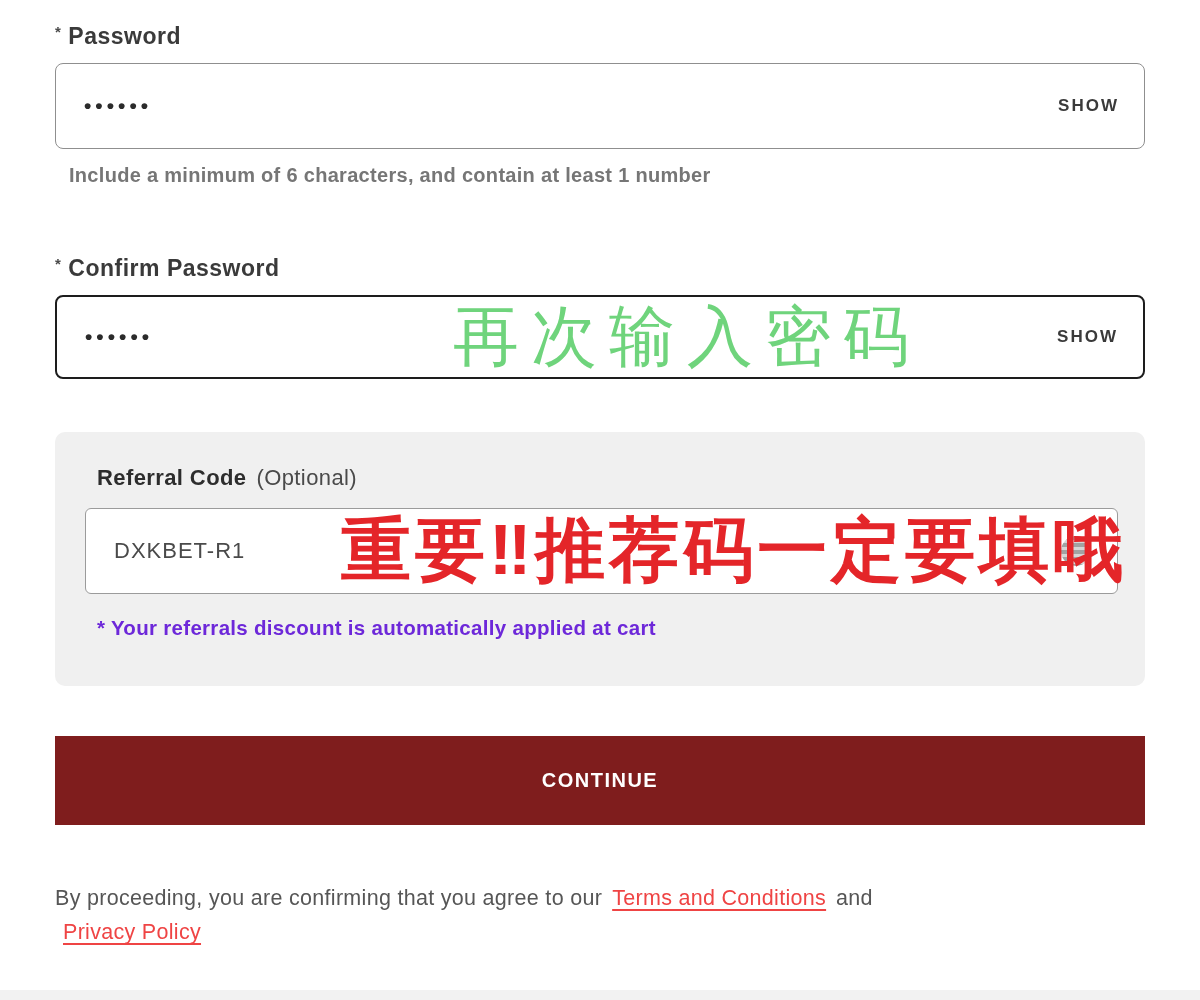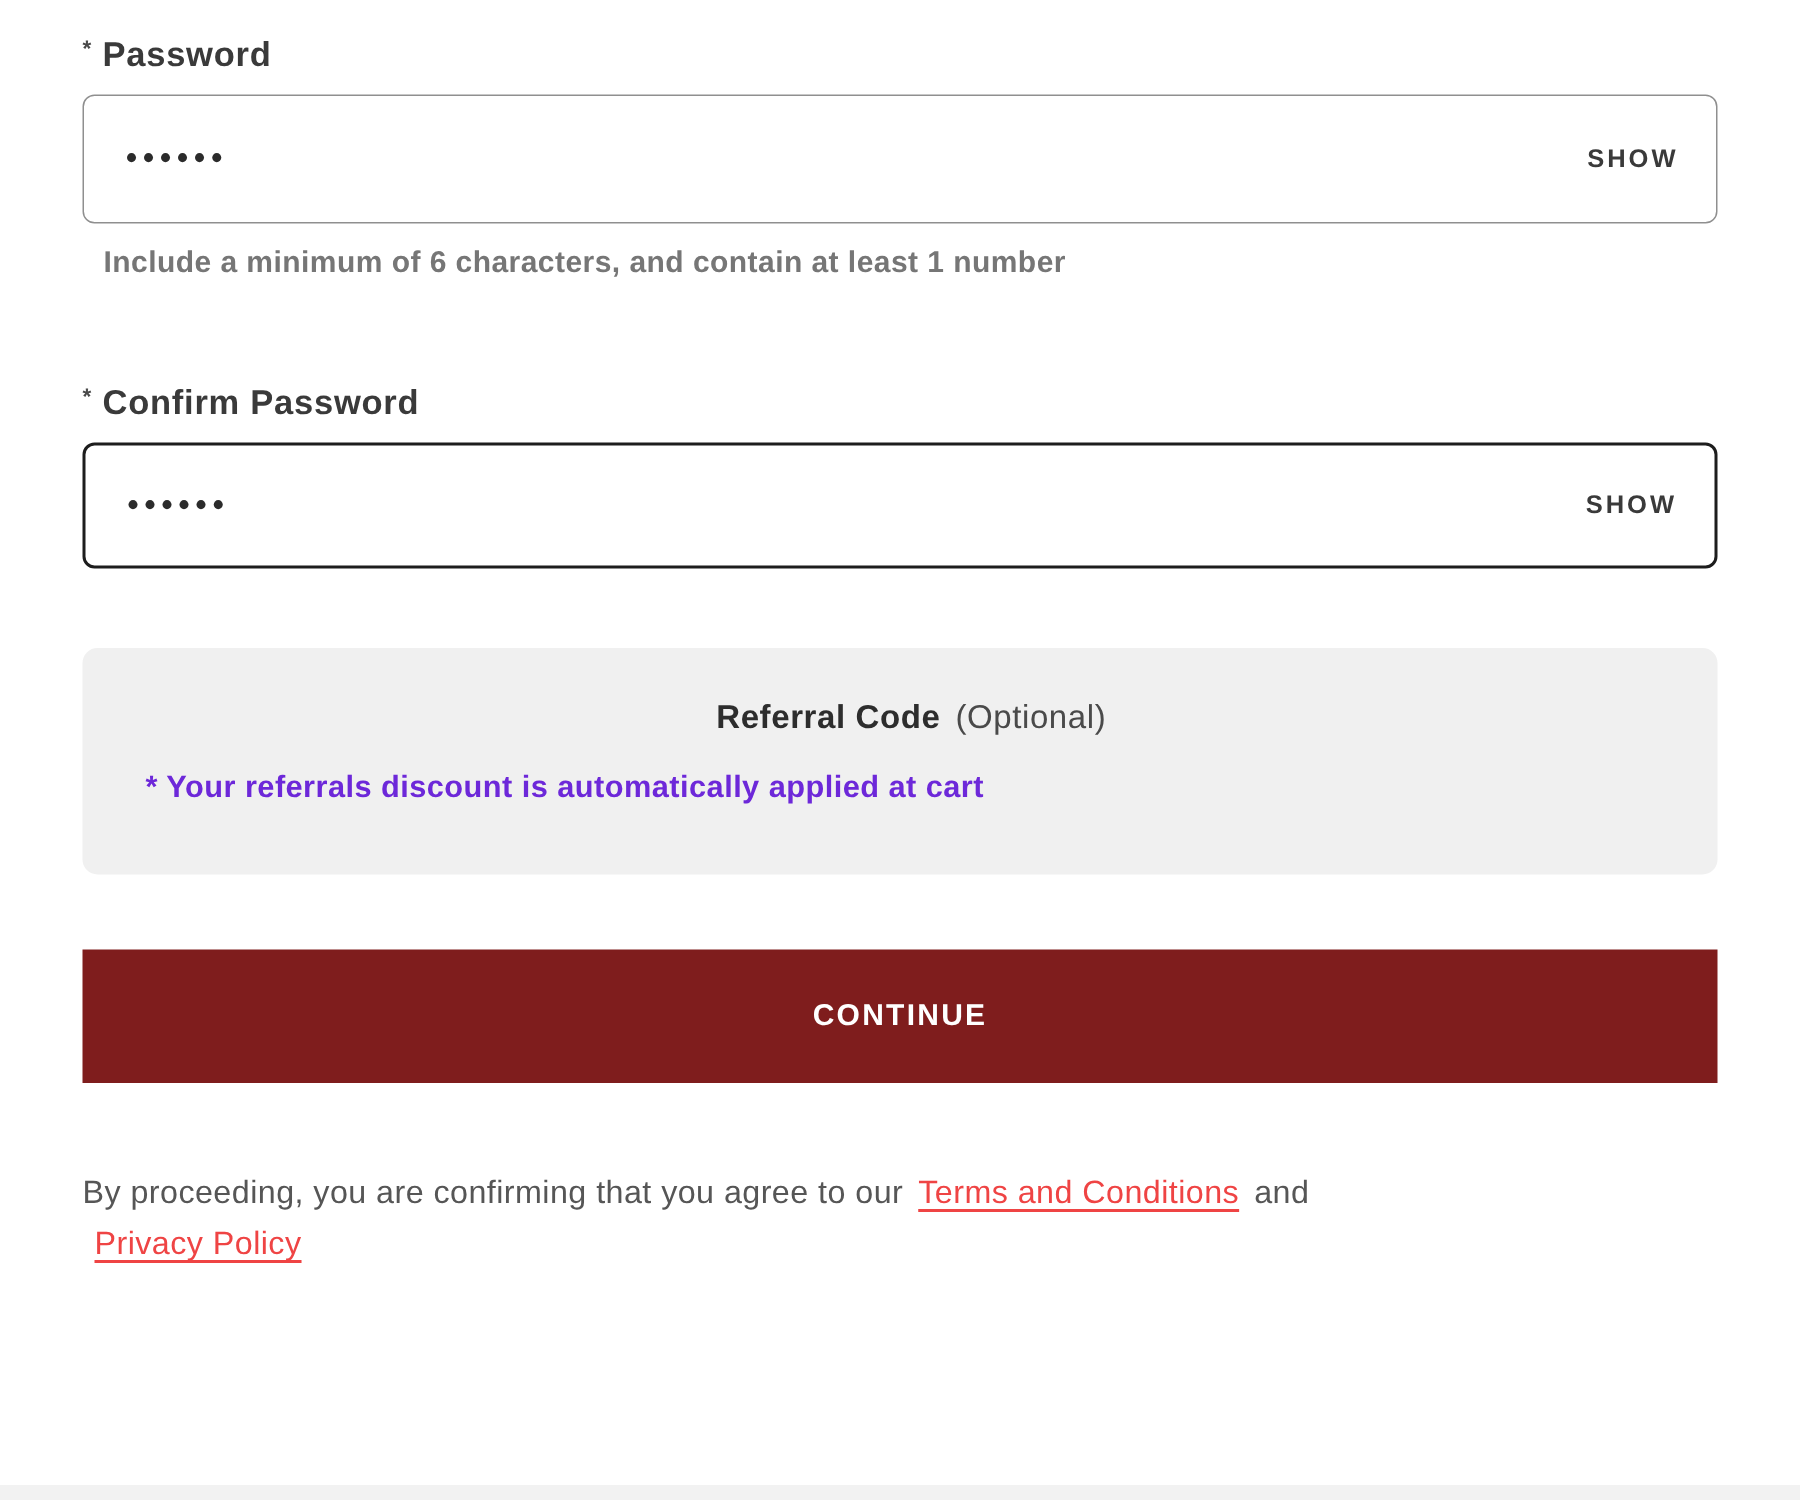--- a/index.html
+++ b/index.html
@@ -113,21 +113,20 @@
     background: #f0f0f0;
     border-radius: 10px;
     padding: 33px 27px 46px 30px;
   }
   .referral-label {
     margin-left: 12px;
     font-size: 22px;
     font-weight: 700;
     color: #2d2d2d;
     letter-spacing: 0.4px;
-    text-align: center;
   }
   .optional-label {
     font-weight: 400;
     color: #4a4a4a;
     margin-left: 10px;
   }
   .referral-input-box {
     margin-top: 17px;
     height: 86px;
     background: #ffffff;
@@ -229,27 +228,33 @@
   </div>
   <div class="helper-text">Include a minimum of 6 characters, and contain at least 1 number</div>
 
   
   <div class="field-label confirm-label">
     <span class="req-mark">*</span><span>Confirm Password</span>
   </div>
   <div class="input-box focused">
     <input type="text" class="masked-input" readonly="" value="••••••" style="">
     <button class="show-btn">SHOW</button>
+    <div class="annotation-green">再次输入密码</div>
   </div>
 
   
   <div class="referral-panel">
     <div class="referral-label">
       <span>Referral Code</span><span class="optional-label">(Optional)</span>
     </div>
+    <div class="referral-input-box">
+      <input type="text" class="referral-input" value="DXKBET-R1" style="">
+      <div class="autofill-icon"></div>
+      <div class="annotation-red">重要‼推荐码一定要填哦</div>
+    </div>
     <div class="referral-helper">* Your referrals discount is automatically applied at cart</div>
   </div>
 
   
   <button class="continue-btn">CONTINUE</button>
 
   
   <div class="footer">
     <span>By proceeding, you are confirming that you agree to our</span><a class="terms-link">Terms and Conditions</a><span>and</span><br>
     <a class="privacy-link">Privacy Policy</a>

